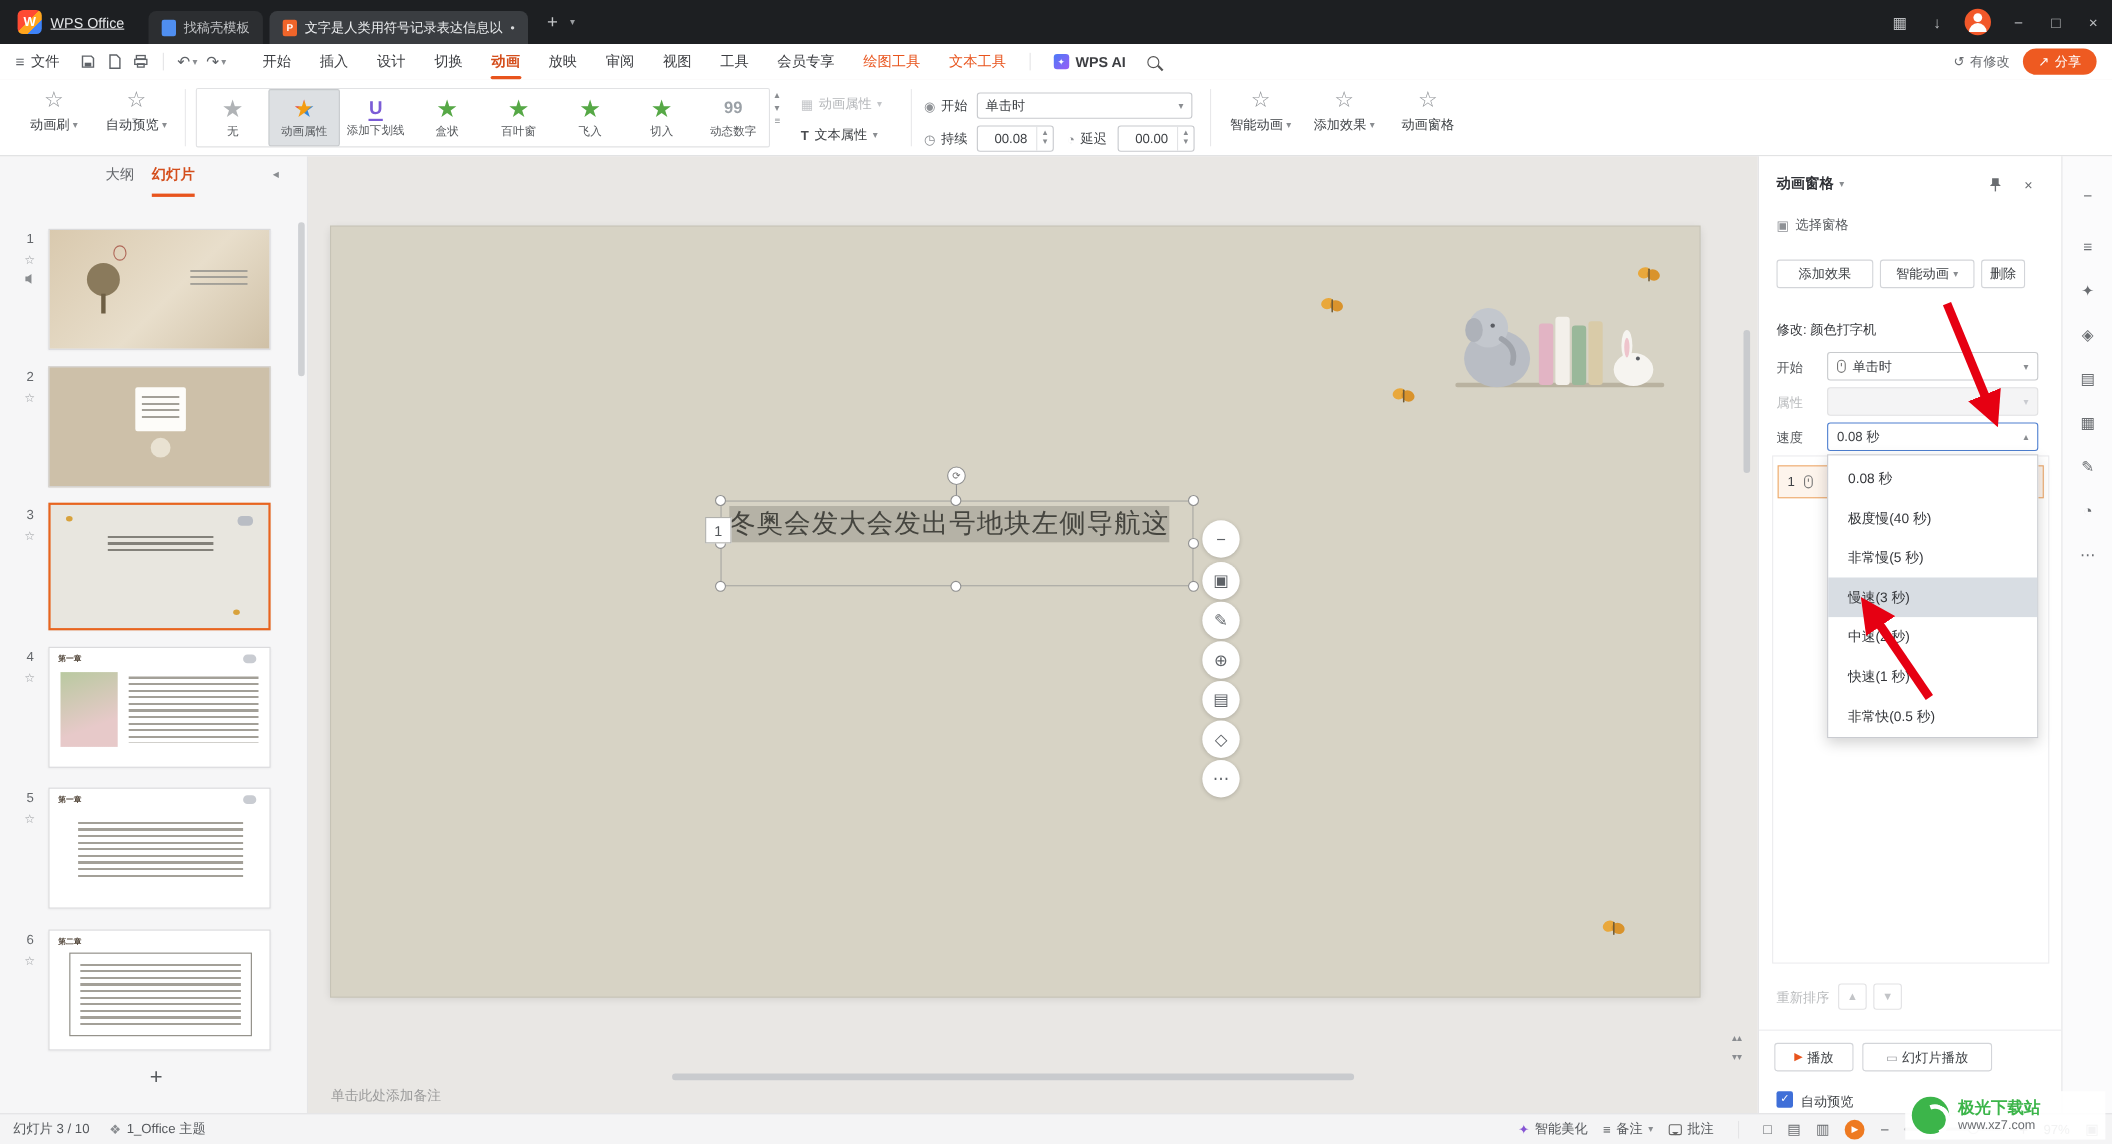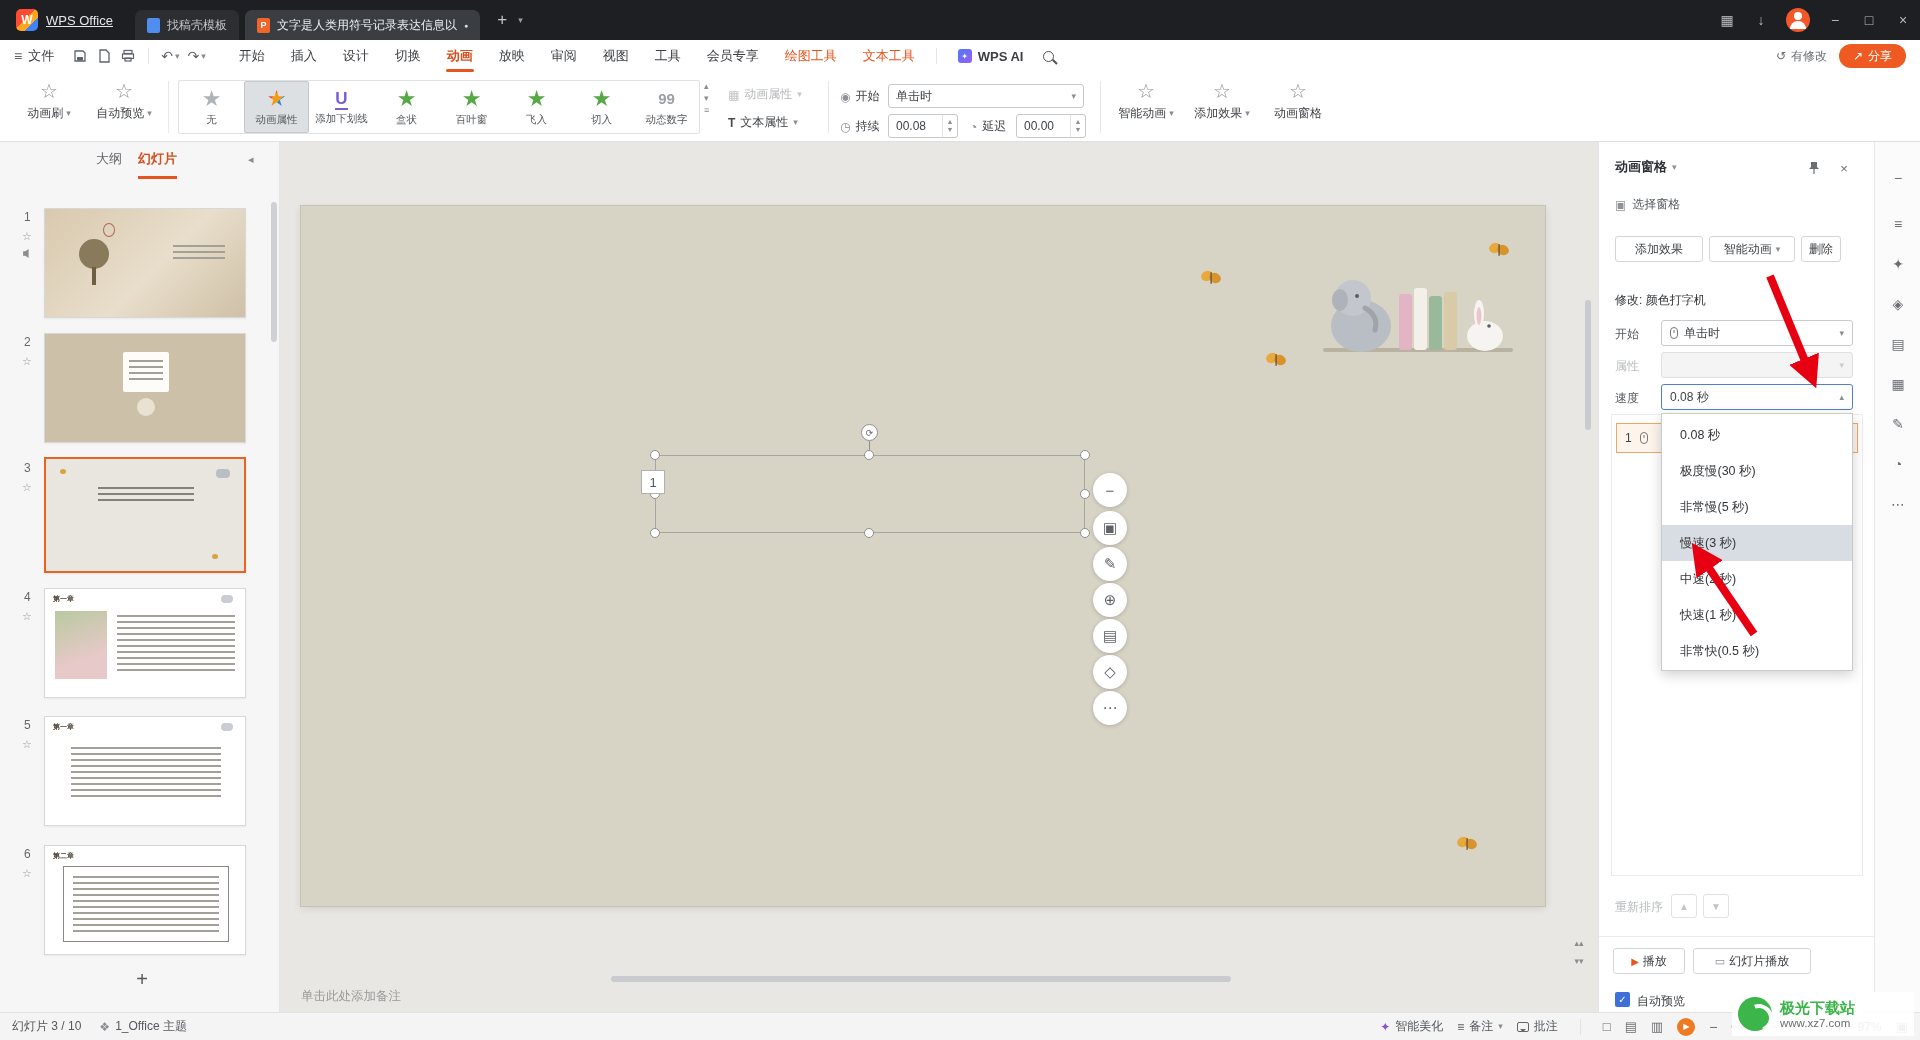--- a/index.html
+++ b/index.html
@@ -47,21 +47,21 @@
 .gal-icon{font-size:22px;line-height:24px;color:#56a846;}
 .gal-icon.gray{color:#b0b3b6;}
 .gal-icon.multi{background:linear-gradient(135deg,#e84c3d 0 35%,#f39c12 35% 60%,#2e86de 60%);-webkit-background-clip:text;background-clip:text;color:transparent;}
 .gal-icon.u{color:#7b5cd6;font-size:17px;font-weight:bold;border-bottom:2px solid #7b5cd6;line-height:19px;}
 .gal-icon.num{color:#9aa0a6;font-size:15px;font-weight:bold;}
 .gal-lab{font-size:10.5px;color:#55585c;}
 .rb-row{position:absolute;display:flex;align-items:center;gap:5px;font-size:12px;color:#3f4246;}
 .rb-row.dis{color:#b5b7ba;}
 .combo{display:flex;align-items:center;border:1px solid #c7c9cd;border-radius:3px;background:#fff;height:24px;padding:0 7px;gap:6px;font-size:12px;color:#3f4246;}
 .spin{display:flex;align-items:center;border:1px solid #c7c9cd;border-radius:3px;height:24px;font-size:12px;color:#3f4246;}
-.spin .val{flex:1;padding-left:7px;}
+.spin .val{flex:1;padding-left:7px;text-align:center;}
 .spin .arr{width:15px;display:flex;flex-direction:column;align-items:center;justify-content:center;border-left:1px solid #e2e3e5;height:100%;}
 .spin .arr span{font-size:7px;color:#8a8d91;line-height:8px;}
 .ico{color:#8f9296;}
 
 #leftpanel{position:absolute;left:0;top:142px;width:280px;height:870px;background:#f6f6f7;border-right:1px solid #e5e5e7;z-index:10;}
 .lp-tab{position:absolute;top:8px;font-size:13px;color:#64676b;padding-bottom:8px;}
 .lp-tab.active{color:#d44e1c;font-weight:bold;border-bottom:3px solid #e8541d;}
 .s-num{position:absolute;font-size:12px;color:#64676b;}
 .s-star{position:absolute;font-size:11px;color:#9a9da1;}
 .thumb{position:absolute;left:44px;width:202px;background:#fff;border:1px solid #d8d8da;box-shadow:0 1px 2px rgba(0,0,0,.06);overflow:hidden;}
@@ -438,21 +438,21 @@
       <ellipse cx="172" cy="80" rx="18" ry="15" fill="#f6f4f0"></ellipse>
       <ellipse cx="166" cy="58" rx="5" ry="14" fill="#f6f4f0"></ellipse>
       <ellipse cx="166" cy="60" rx="2.4" ry="9" fill="#eec4cc"></ellipse>
       <circle cx="176" cy="70" r="1.8" fill="#5a5d63"></circle>
     </svg>
 
     <div class="animbadge">1</div>
     <div class="rotator">⟳</div>
     <div style="position:absolute;left:568px;top:235px;width:1px;height:14px;background:#8f8f8f;"></div>
     <div class="seltext">
-      <br>
+      <span class="ln">冬奥会发大会发出号地块左侧导航这</span><br>
     </div>
     <div class="handle" style="left:349px;top:244px;"></div>
     <div class="handle" style="left:563px;top:244px;"></div>
     <div class="handle" style="left:779px;top:244px;"></div>
     <div class="handle" style="left:349px;top:283px;"></div>
     <div class="handle" style="left:779px;top:283px;"></div>
     <div class="handle" style="left:349px;top:322px;"></div>
     <div class="handle" style="left:563px;top:322px;"></div>
     <div class="handle" style="left:779px;top:322px;"></div>
   </div>
@@ -549,21 +549,21 @@
 
   <div class="listarea">
     <div class="listitem">
       <span>1</span>
       <span class="mouse"></span>
     </div>
   </div>
 
   <div class="dropdown">
     <div class="dd-option">0.08 秒</div>
-    <div class="dd-option">极度慢(30 秒)</div>
+    <div class="dd-option">极度慢(40 秒)</div>
     <div class="dd-option">非常慢(5 秒)</div>
     <div class="dd-option hl">慢速(3 秒)</div>
     <div class="dd-option">中速(2 秒)</div>
     <div class="dd-option">快速(1 秒)</div>
     <div class="dd-option">非常快(0.5 秒)</div>
   </div>
 
   <div class="rp-label dis" style="top:757px;">重新排序</div>
   <button class="reorder-btn" style="left:72px;">▲</button>
   <button class="reorder-btn" style="left:104px;">▼</button>

